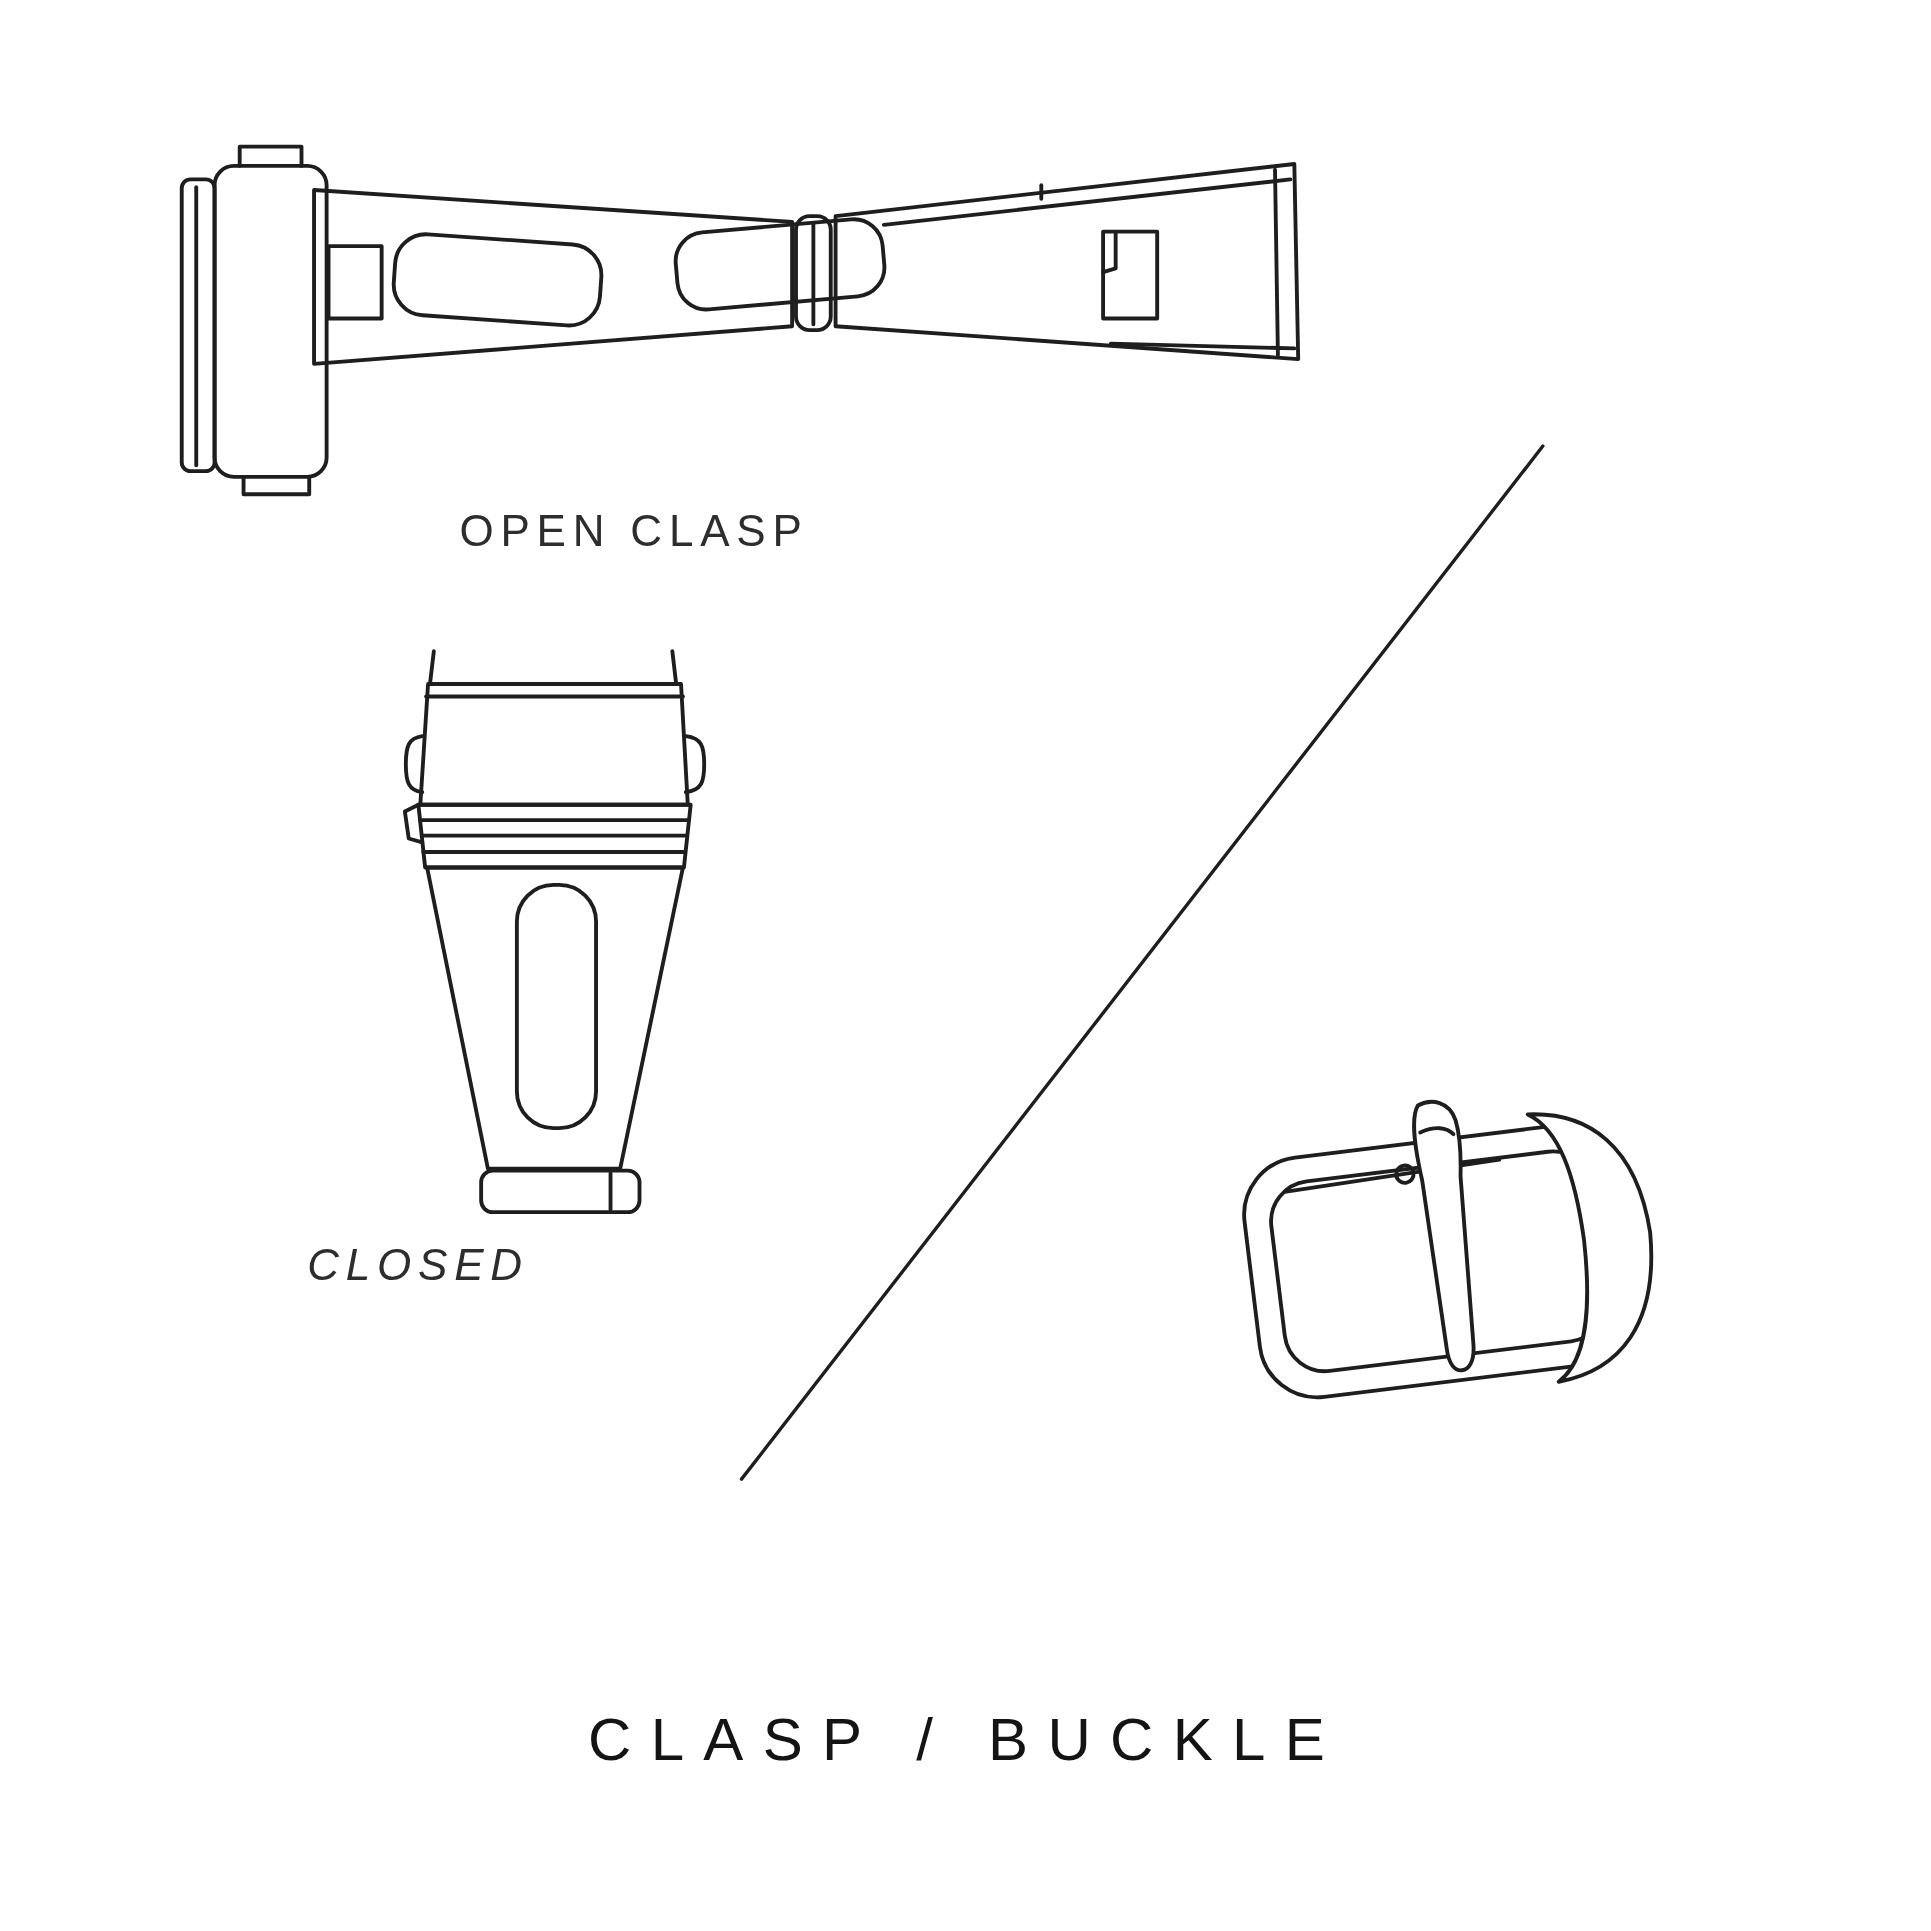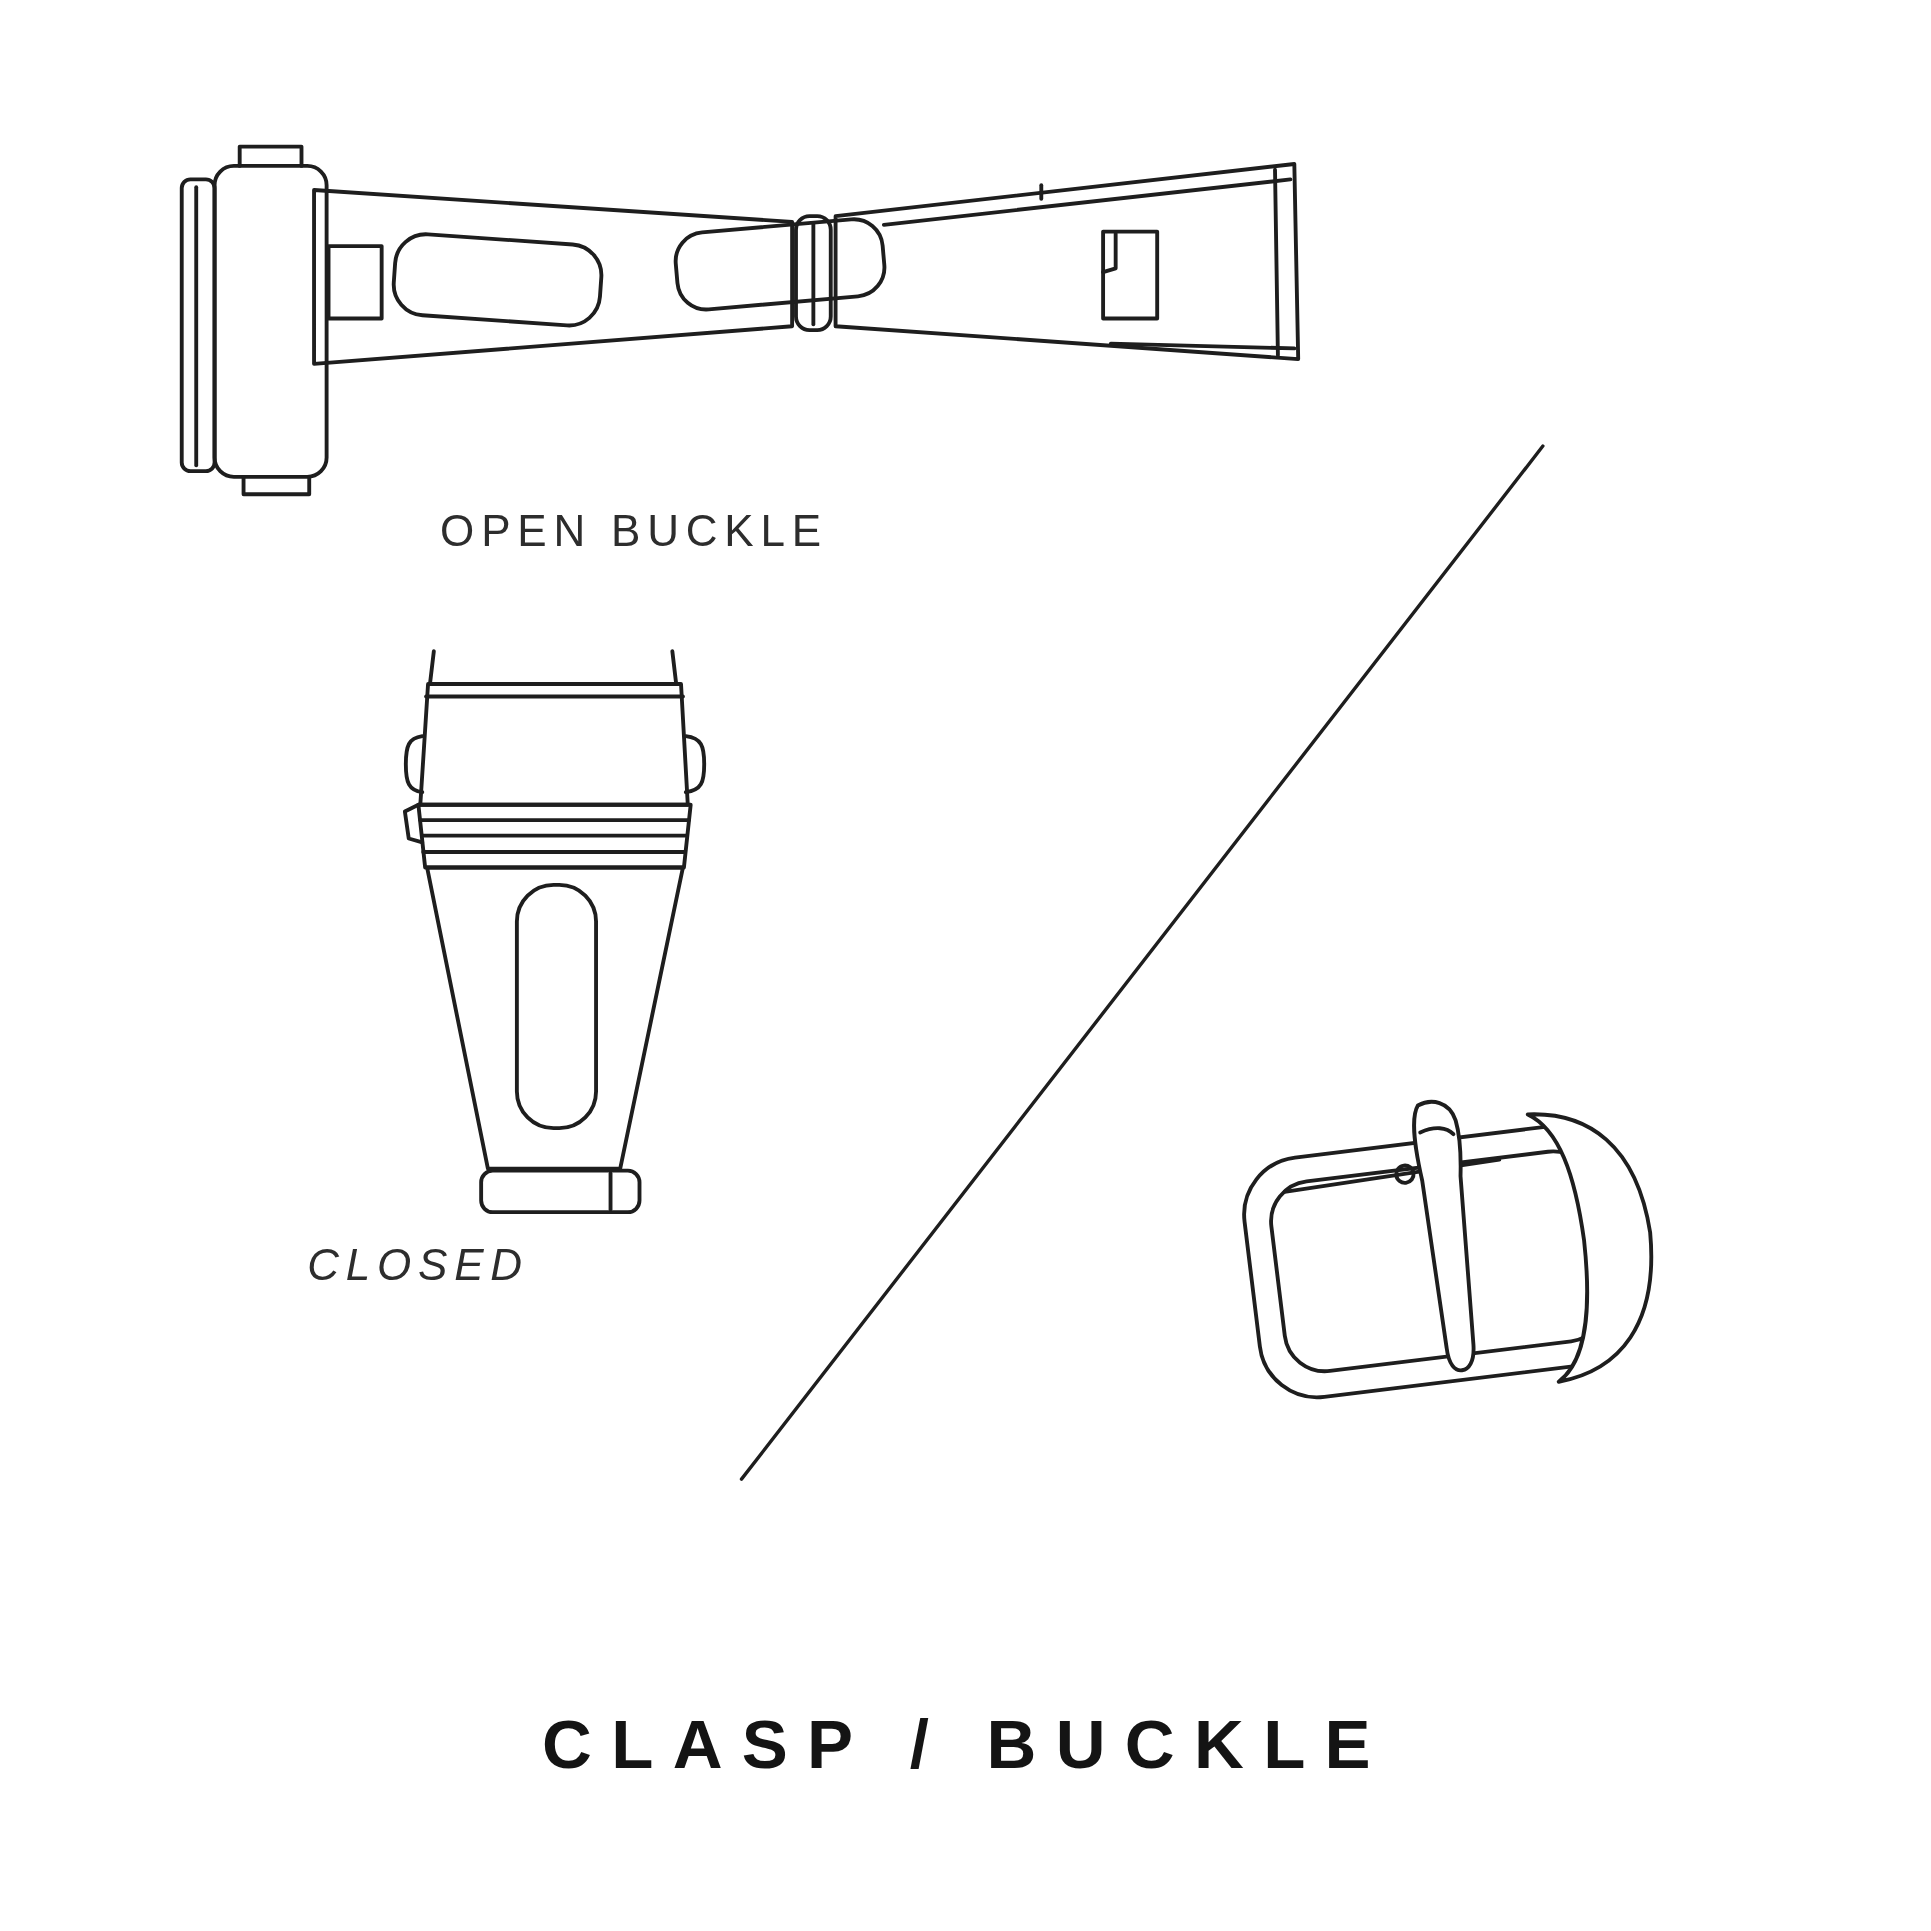--- a/index.html
+++ b/index.html
@@ -27,23 +27,23 @@
     color:var(--label);
     white-space:nowrap;
     font-weight:400;
   }
   .label-open{left:634px;top:506px;}
   .label-closed{left:418px;top:1240px;font-style:italic;}
   .page-title{
     position:absolute;
     left:966px;top:1705px;
     transform:translateX(-50%);
-    font-size:69px;
+    font-size:60px;
     letter-spacing:19.3px;
-    font-weight:700;
+    font-weight:400;
     color:var(--title);
     white-space:nowrap;
   }
 </style>
 </head>
 <body>
 
 <div class="canvas">
 
   <svg class="fig fig-open-clasp" viewBox="0 0 1170 380" aria-hidden="true">
@@ -66,21 +66,21 @@
     <line x1="735" y1="93" x2="1156" y2="46"></line>
     <path d="M 898 66 L 898 52"></path>
     <rect x="520" y="94" width="215" height="80" rx="30" transform="rotate(-5 627 134)"></rect>
 
     <rect x="962" y="100" width="56" height="90"></rect>
     <path d="M 962 142 L 975 138 L 975 102"></path>
     <line x1="1140" y1="36" x2="1143" y2="228"></line>
     <line x1="970" y1="216" x2="1160" y2="221"></line>
   </svg>
 
-  <div class="label label-open">OPEN BUCKLE</div>
+  <div class="label label-open">OPEN CLASP</div>
 
   <svg class="fig fig-closed-clasp" viewBox="0 0 380 610" aria-hidden="true">
 
     <path d="M 64 24 L 60 58"></path>
     <path d="M 311 24 L 315 58"></path>
 
     <path d="M 58 58 L 320 58 L 327 183 L 50 183 Z"></path>
     <line x1="56" y1="71" x2="322" y2="71"></line>
 
     <path d="M 52 112 C 38 114 35 122 35 141 C 35 160 38 168 52 170"></path>

